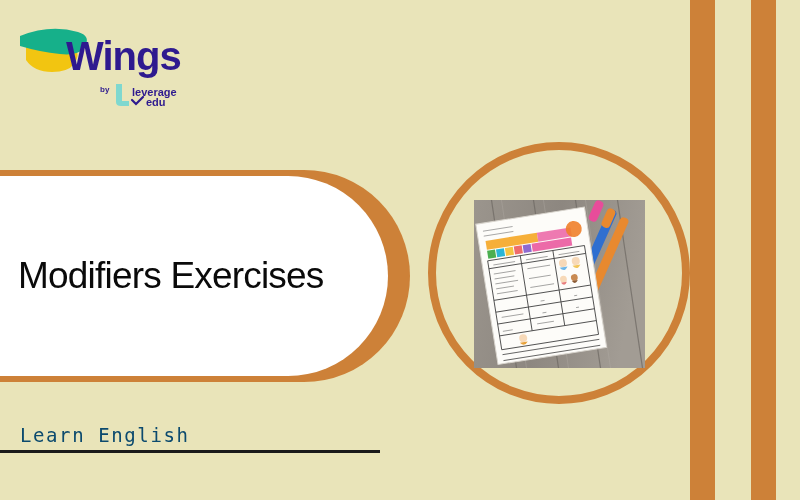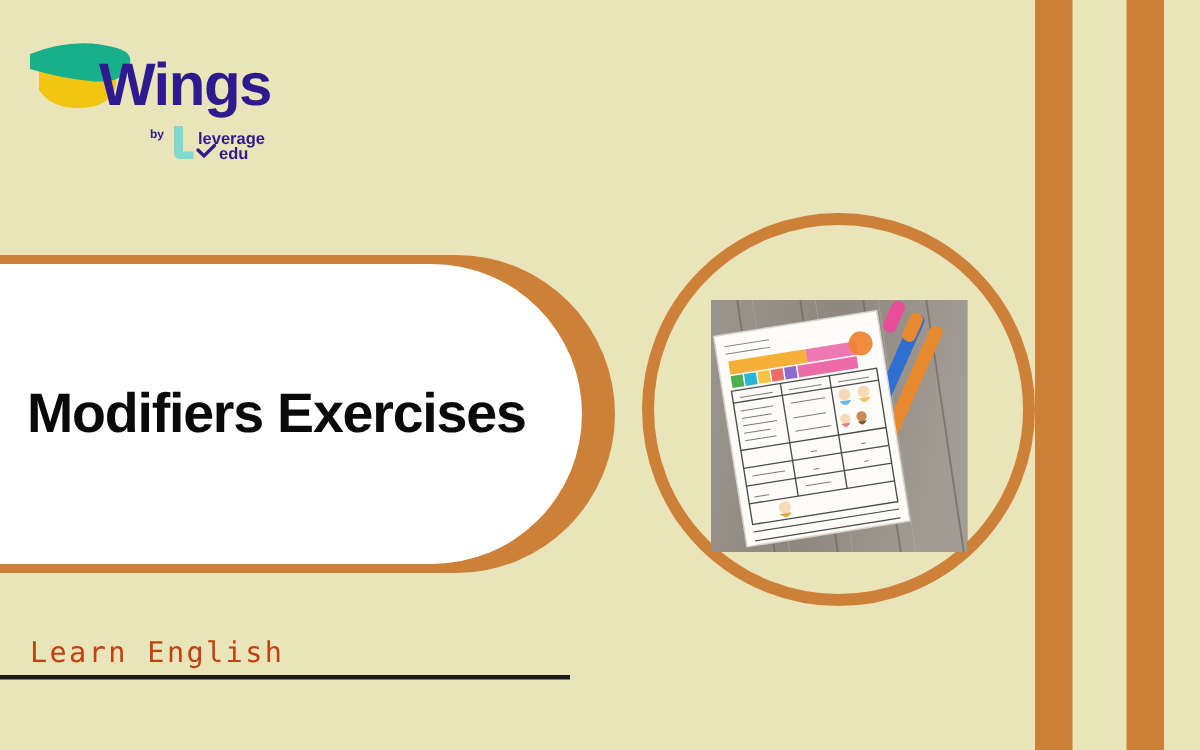--- a/index.html
+++ b/index.html
@@ -71,21 +71,21 @@
     height: 200px;
     background: #ffffff;
     border-radius: 0 100px 100px 0;
     display: flex;
     align-items: center;
   }
 
   .panel-title {
     margin-left: 78px;
     font-size: 37px;
-    font-weight: 700;
+    font-weight: 400;
     letter-spacing: -0.8px;
     color: #0a0a0a;
     font-family: "Liberation Sans", sans-serif;
     white-space: nowrap;
   }
 
   
   .logo {
     position: absolute;
     left: 16px;
@@ -100,21 +100,21 @@
   .footer {
     position: absolute;
     left: 18px;
     top: 424px;
     width: 362px;
   }
   .footer-label {
     font-family: "DejaVu Sans Mono", "Liberation Mono", monospace;
     font-size: 19px;
     letter-spacing: 1.6px;
-    color: #c2410c;
+    color: #0c4a6e;
     padding-left: 2px;
   }
   .footer-rule {
     margin-top: 4px;
     width: 380px;
     height: 3px;
     background: #1a1a1a;
     margin-left: -18px;
   }
 

